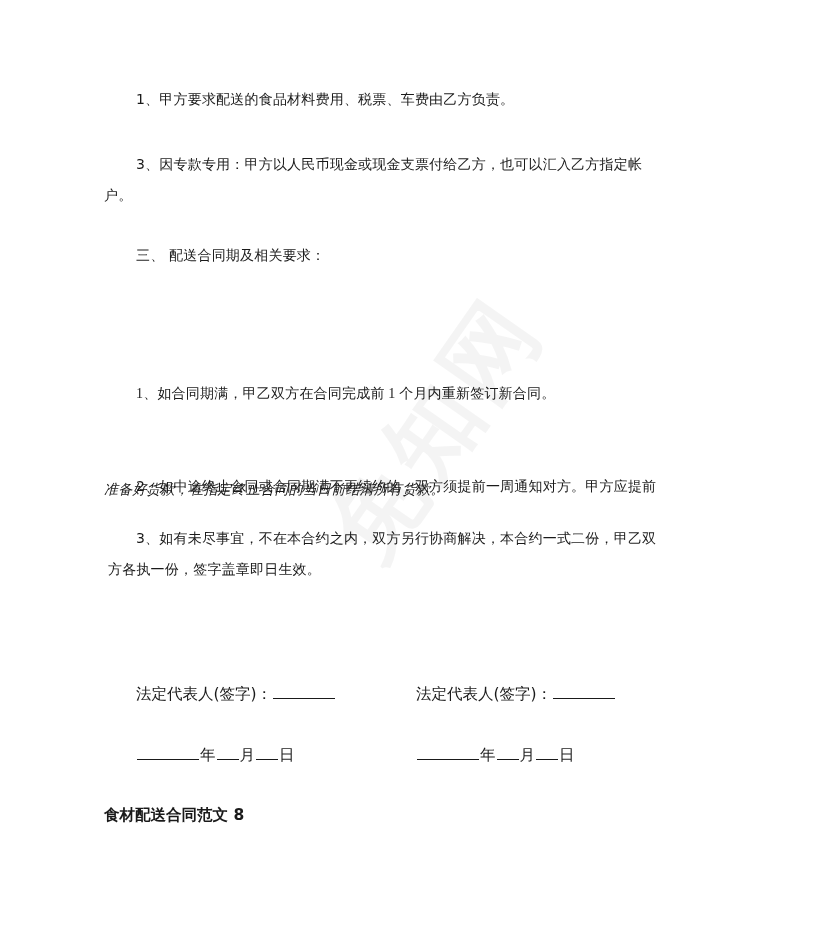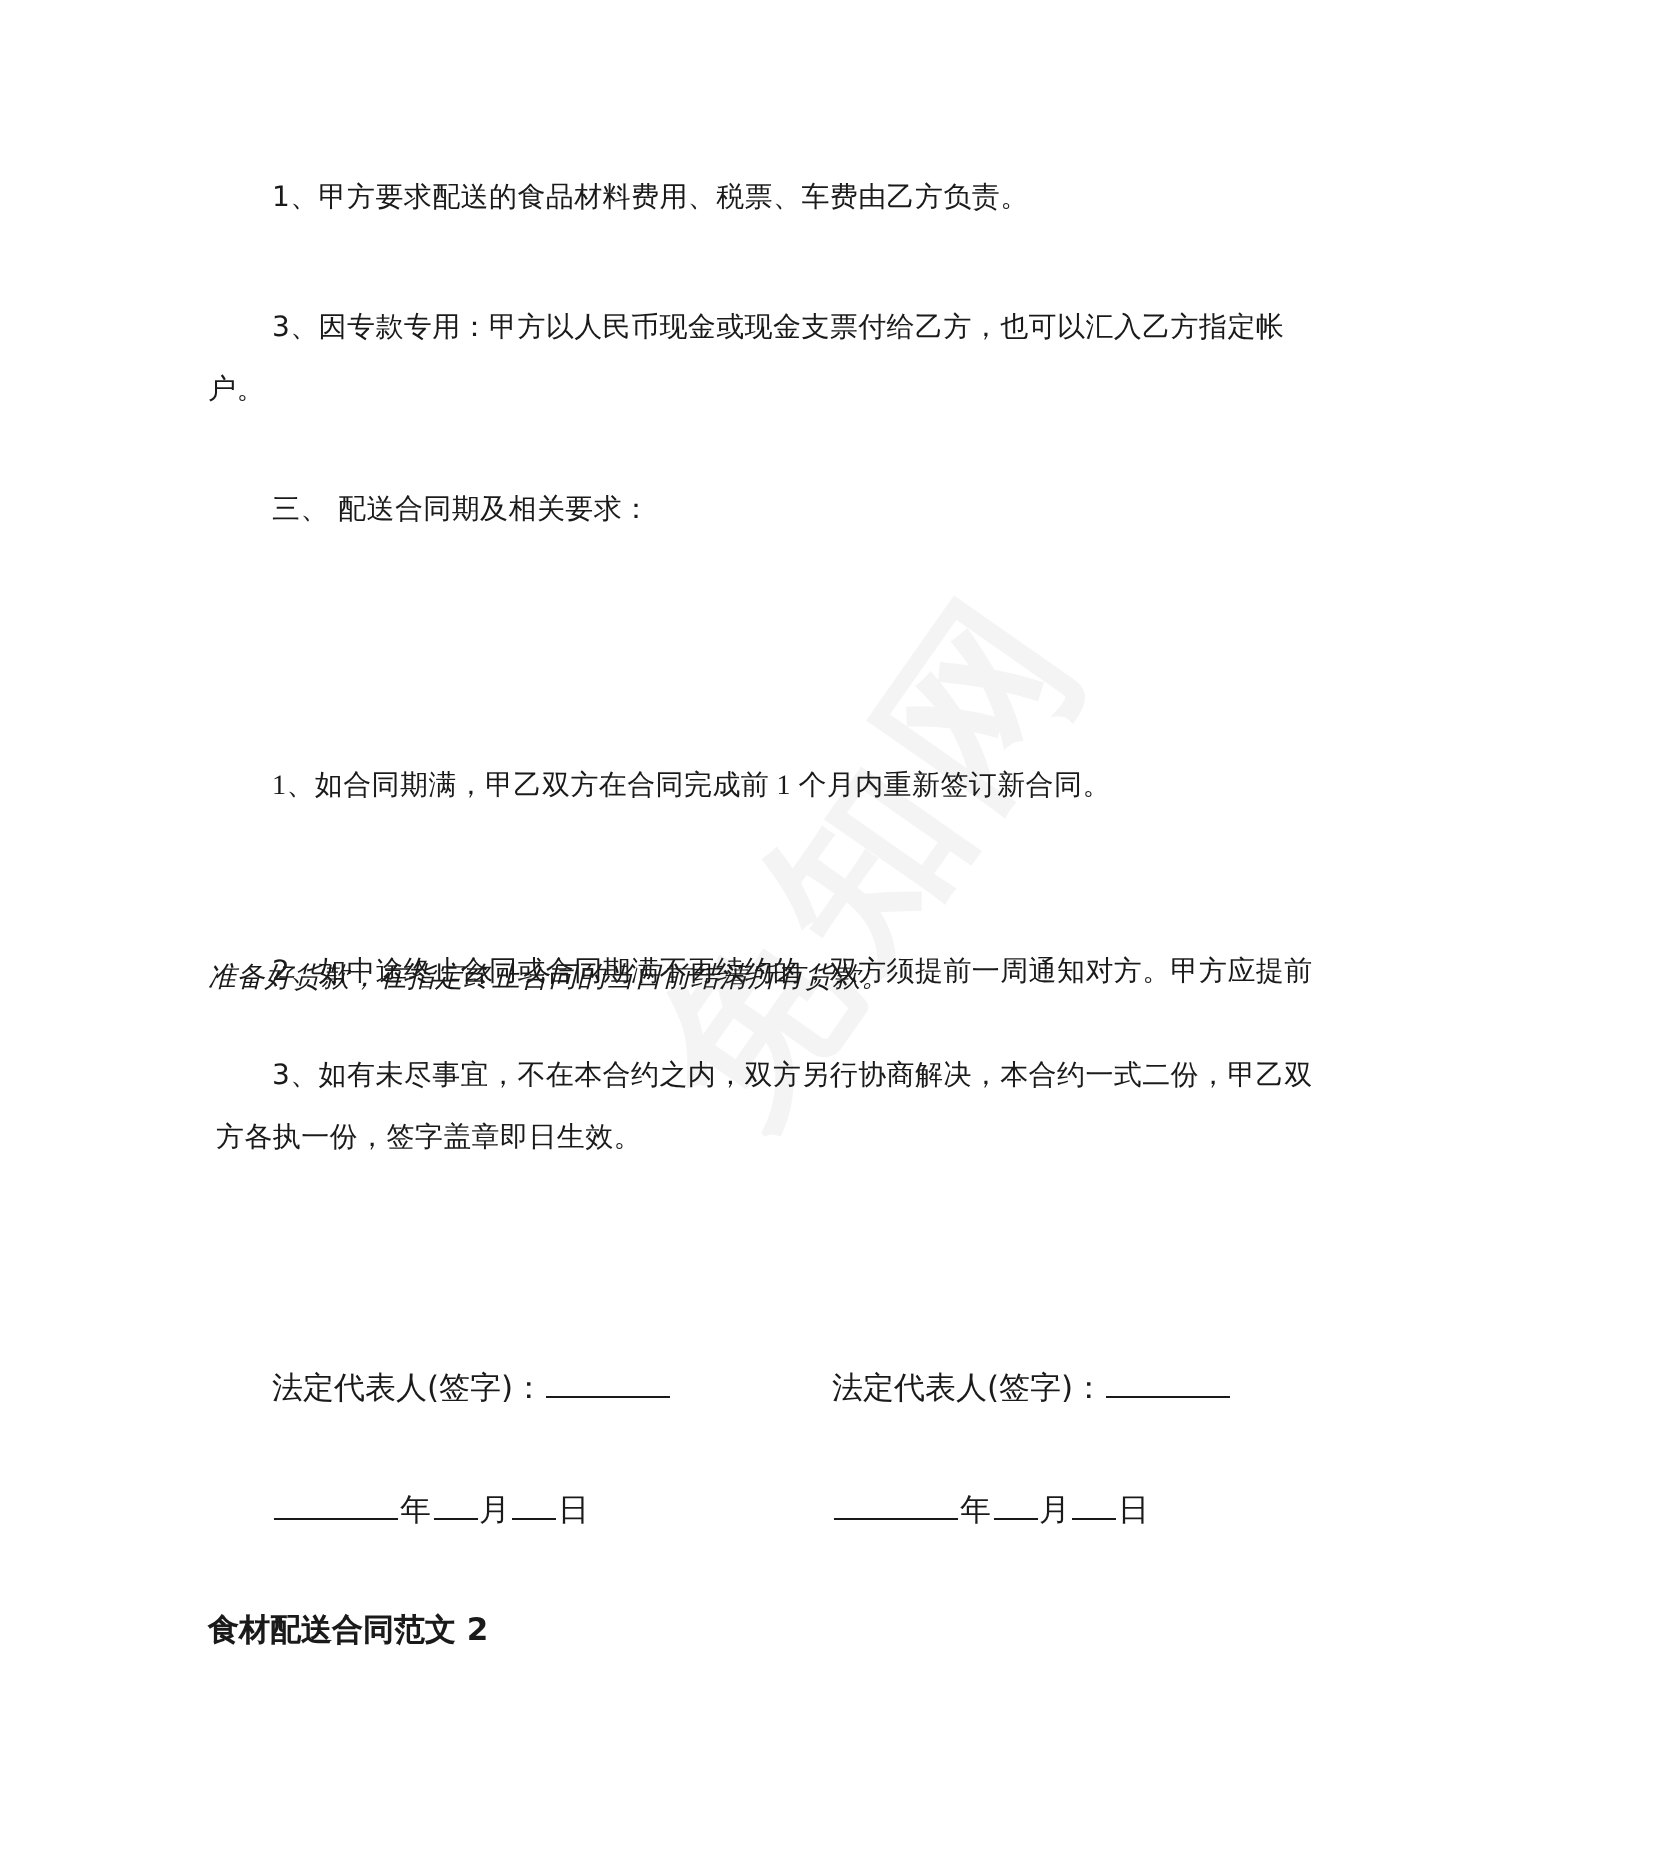--- a/index.html
+++ b/index.html
@@ -97,15 +97,15 @@
     <span>法定代表人(签字)：</span><span class="blank" style="width:62px;"></span>
   </div>
 
   <div class="sig" style="left:136px; top:744px;">
     <span class="blank" style="width:62px;"></span><span>年</span><span class="blank" style="width:22px;"></span><span>月</span><span class="blank" style="width:22px;"></span><span>日</span>
   </div>
   <div class="sig" style="left:416px; top:744px;">
     <span class="blank" style="width:62px;"></span><span>年</span><span class="blank" style="width:22px;"></span><span>月</span><span class="blank" style="width:22px;"></span><span>日</span>
   </div>
 
-  <div class="heading" style="left:104px; top:805px;">食材配送合同范文 2</div>
+  <div class="heading" style="left:104px; top:805px;">食材配送合同范文 8</div>
 
 </div>
 
 </body></html>

